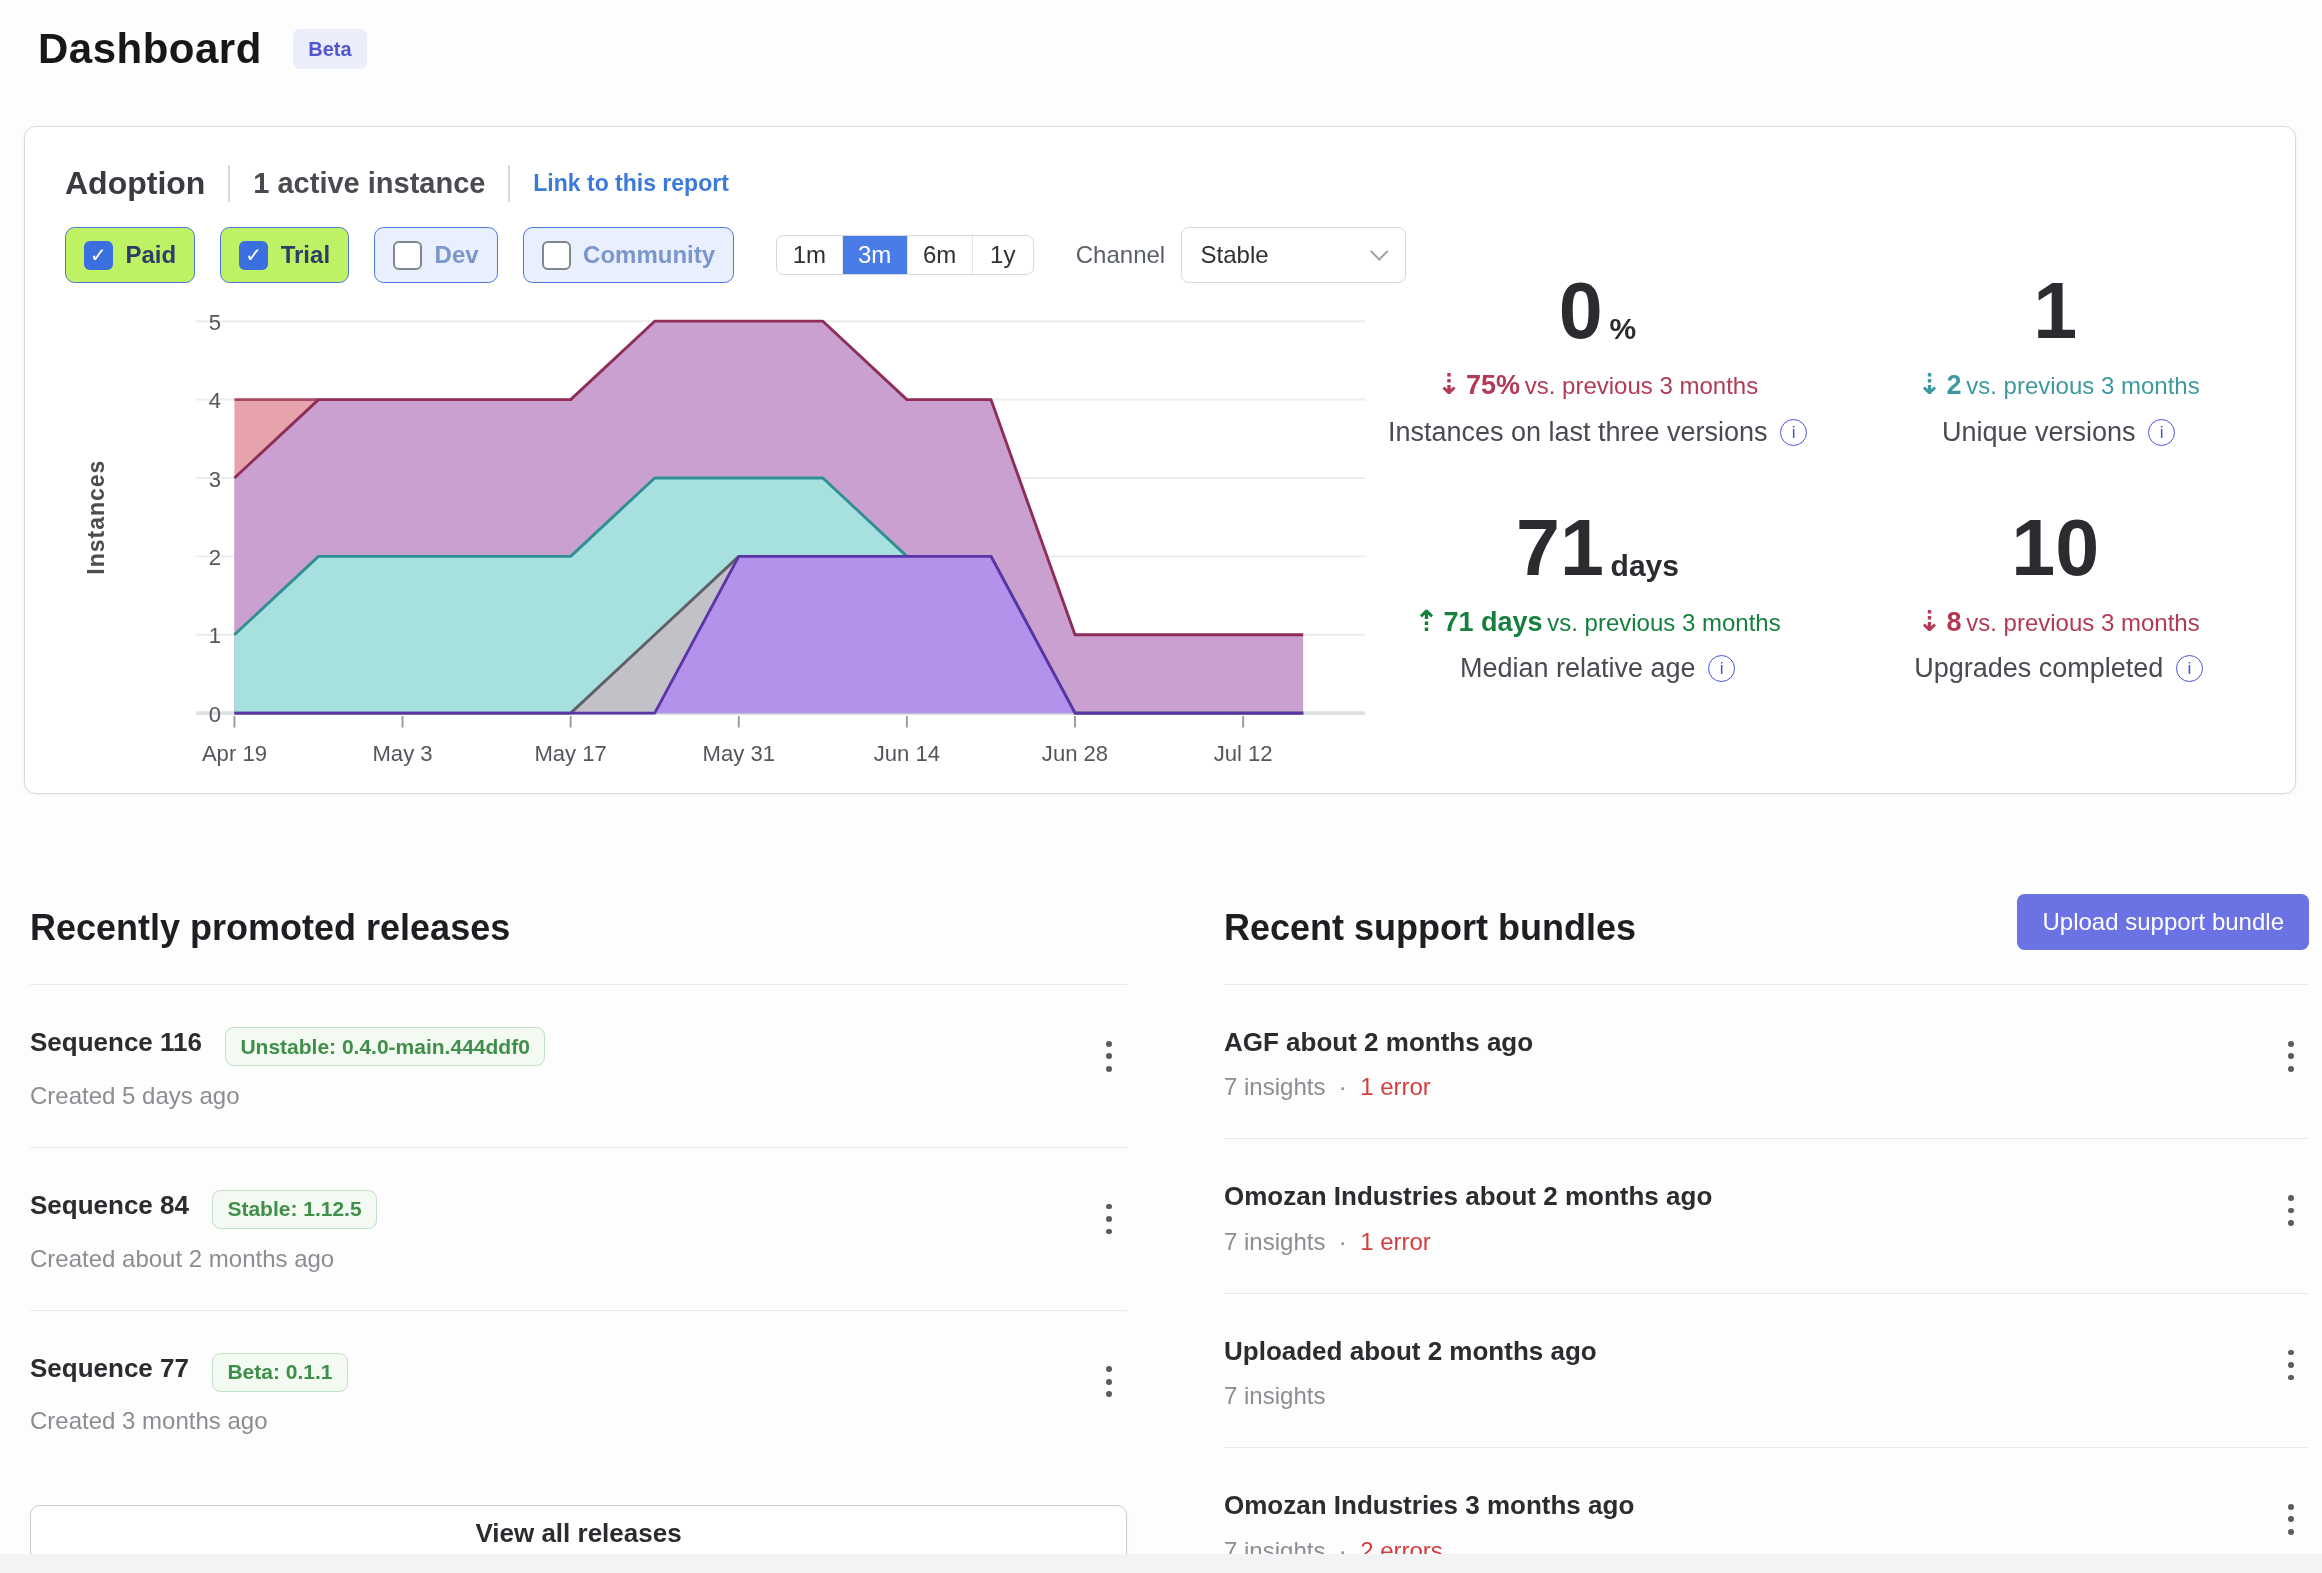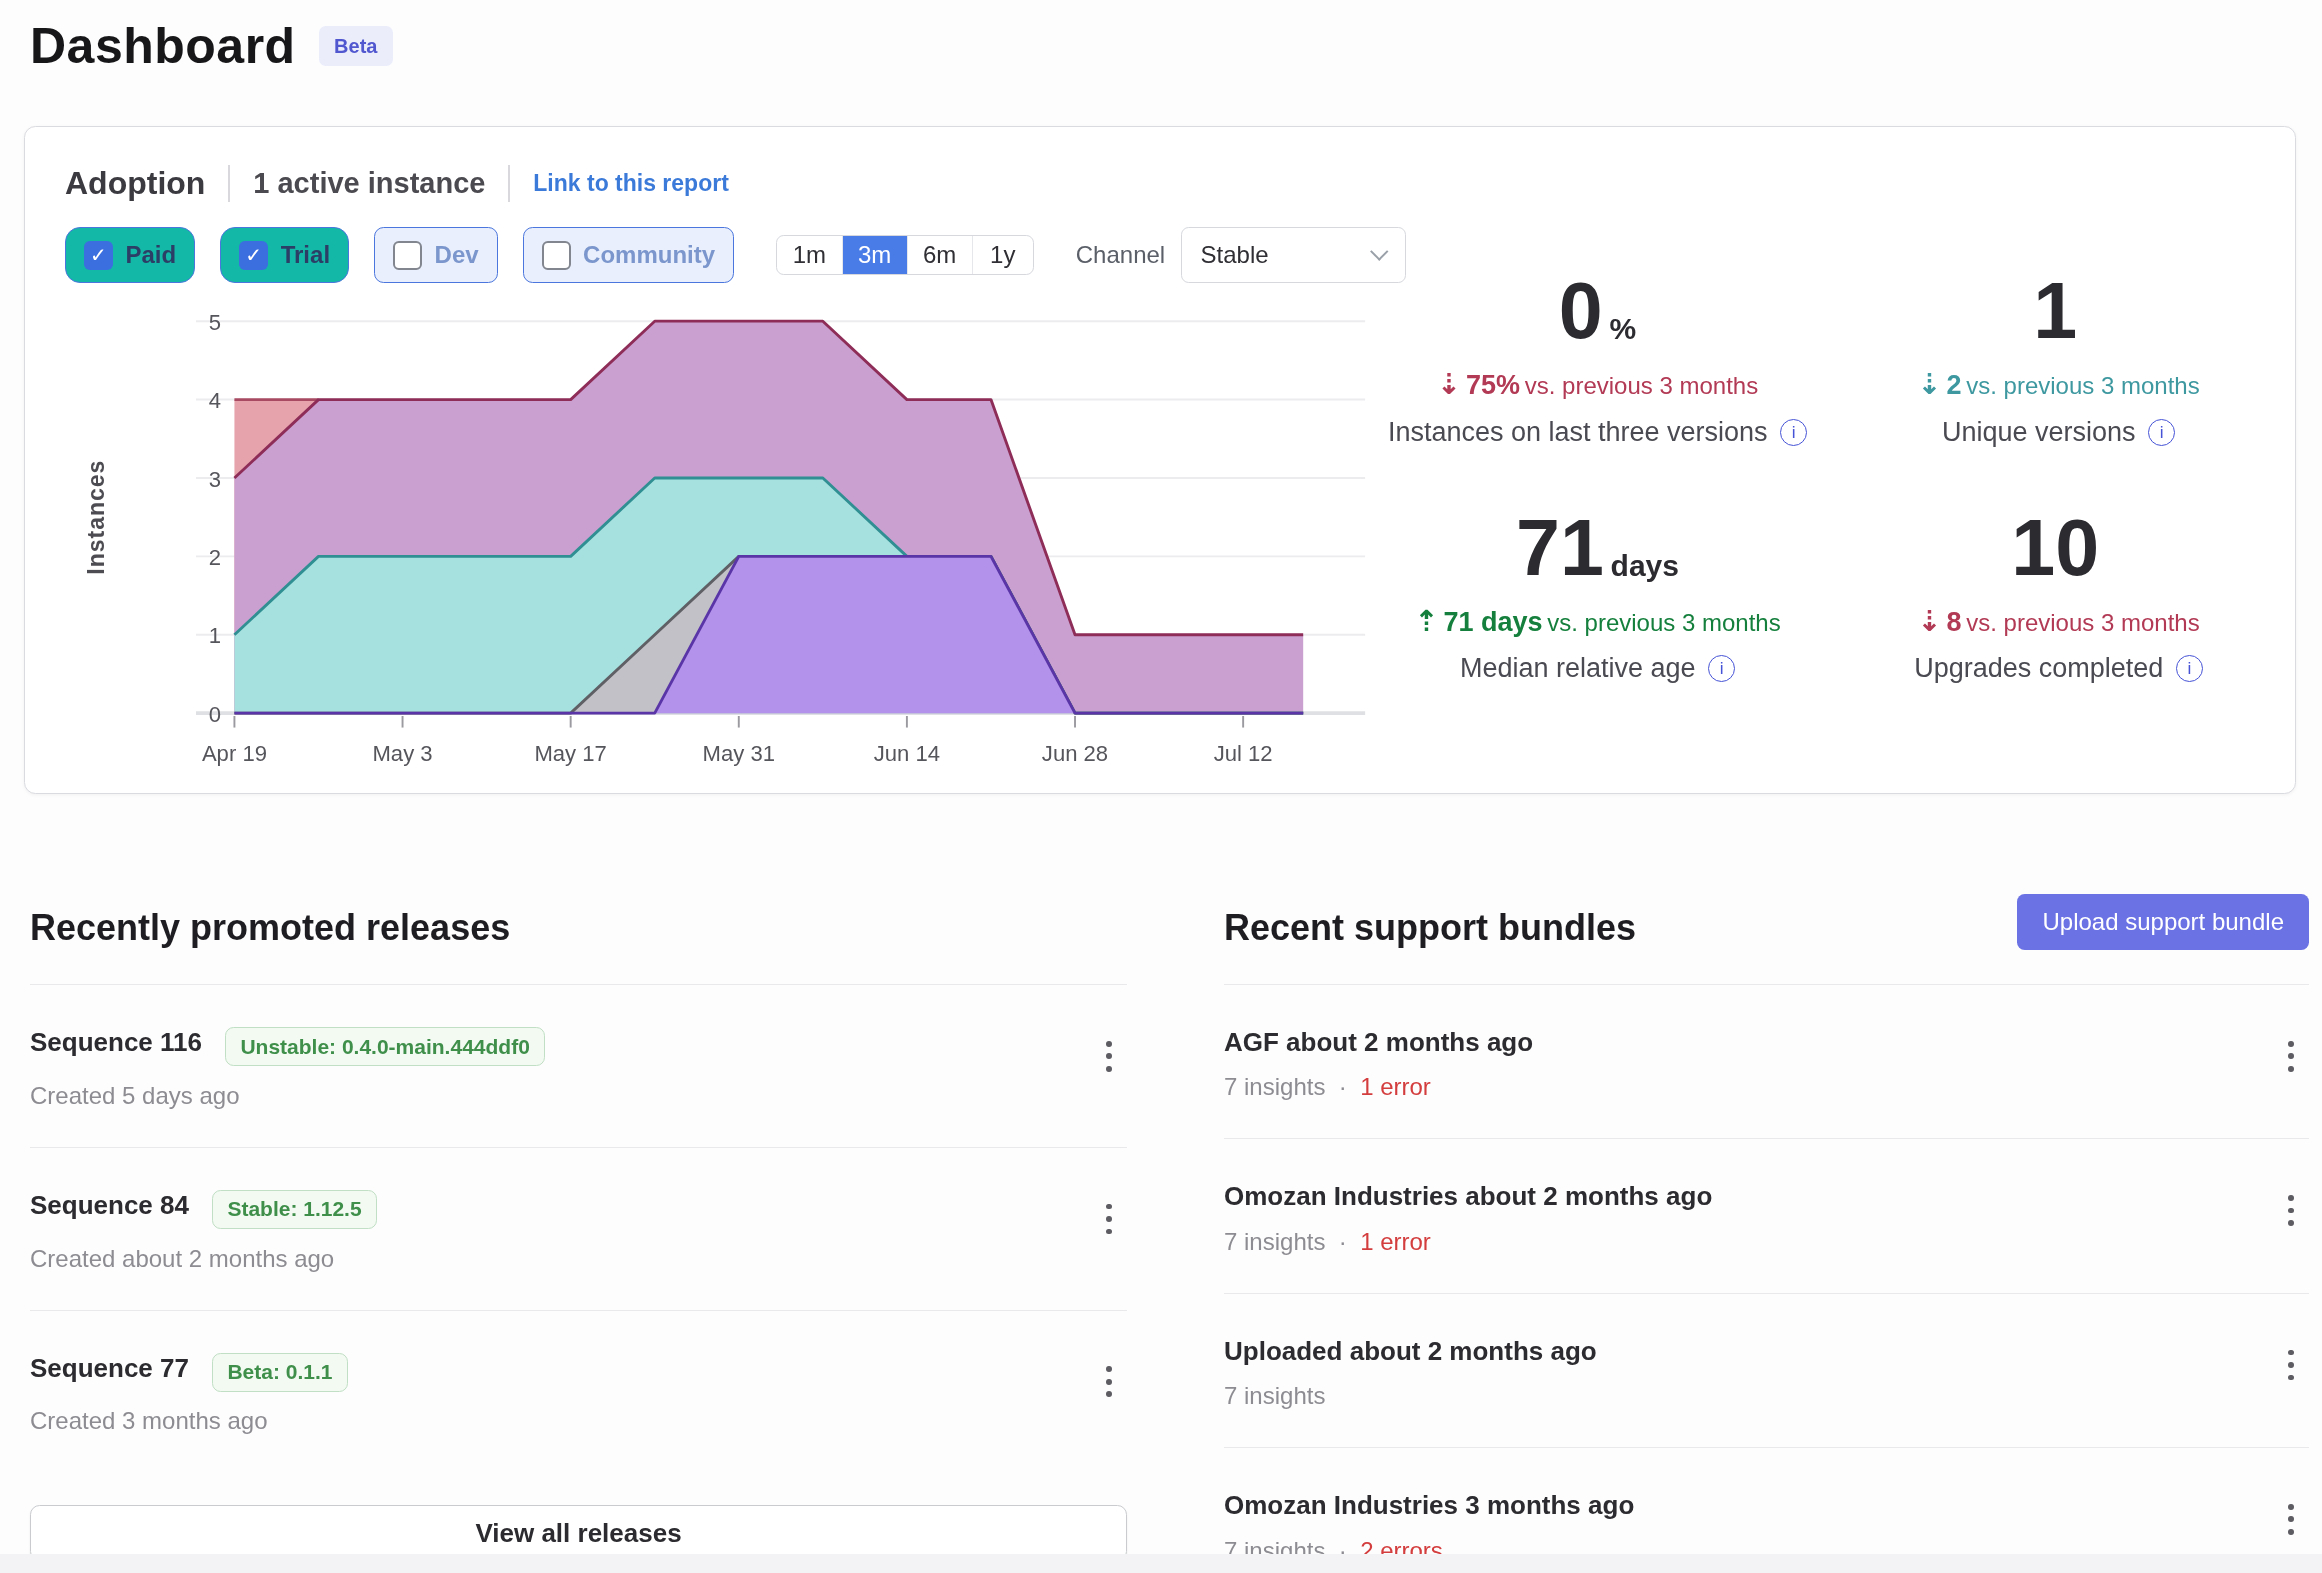--- a/index.html
+++ b/index.html
@@ -2,37 +2,37 @@
 <html><head>
 <meta charset="utf-8">
 <style>
   html,body{margin:0;padding:0;background:#fdfdfd;}
   *{box-sizing:border-box;}
   .page{position:relative;width:2323px;height:1574px;background:#fdfdfd;
         font-family:"Liberation Sans","DejaVu Sans",sans-serif;color:#2c2c31;overflow:hidden;}
 
   
   .page-header{position:absolute;left:30px;top:17.3px;display:flex;align-items:center;gap:23px;}
-  .page-title{font-size:50px;font-weight:700;color:#17171a;letter-spacing:0.5px;margin:0;}
+  .page-title{font-size:42px;font-weight:700;color:#17171a;letter-spacing:0.5px;margin:8px;}
   .beta-badge{font-size:20px;font-weight:700;color:#5157cf;background:#ebedfb;border-radius:6.7px;padding:8.6px 15.4px;}
 
   
   .card{position:absolute;left:24px;top:126px;width:2272px;height:668px;background:#fff;
         border:1.9px solid #dadbe0;border-radius:11.5px;box-shadow:0 1px 3.8px rgba(0,0,0,.05);}
   .card-header{position:absolute;left:40px;top:38px;display:flex;align-items:center;gap:23px;z-index:2;}
   .card-title{font-size:32px;font-weight:700;color:#3a3a40;}
   .vsep{width:1.9px;height:37px;background:#d9d9dd;}
   .card-sub{font-size:29px;font-weight:700;color:#4a4a50;}
   .report-link{font-size:23px;font-weight:700;color:#3b7ad9;cursor:pointer;}
 
   
   .filters{position:absolute;left:40px;top:100px;display:flex;align-items:center;z-index:2;}
   .pill{display:flex;align-items:center;gap:12.5px;height:56px;padding:0 18px;border-radius:9.6px;
         border:1.9px solid #4b76dd;font-size:24px;font-weight:700;cursor:pointer;margin-right:25px;}
-  .pill.checked{background:#14b8a6;color:#2c3e66;border-radius:15px;}
+  .pill.checked{background:#bef264;color:#2c3e66;}
   .pill.unchecked{background:#e9effc;color:#7b96cc;}
   .cb{width:29px;height:29px;border-radius:5.8px;flex:none;display:flex;align-items:center;justify-content:center;}
   .cb.on{background:#3b6fe0;}
   .cb.on::before{content:"✓";color:#fff;font-size:20px;font-weight:700;}
   .cb.off{background:#fff;border:2.9px solid #82868f;}
   .seg{display:flex;margin-left:17.3px;border:1.9px solid #d6d8dd;border-radius:7.7px;background:#fff;overflow:hidden;height:40px;}
   .seg-item{min-width:60px;padding:0 15.4px;display:flex;align-items:center;justify-content:center;
             font-size:24px;color:#2f2f34;border-right:1.9px solid #e6e7ea;cursor:pointer;}
   .seg-item:last-child{border-right:none;}
   .seg-item.selected{background:#4a7ce8;color:#fff;}

